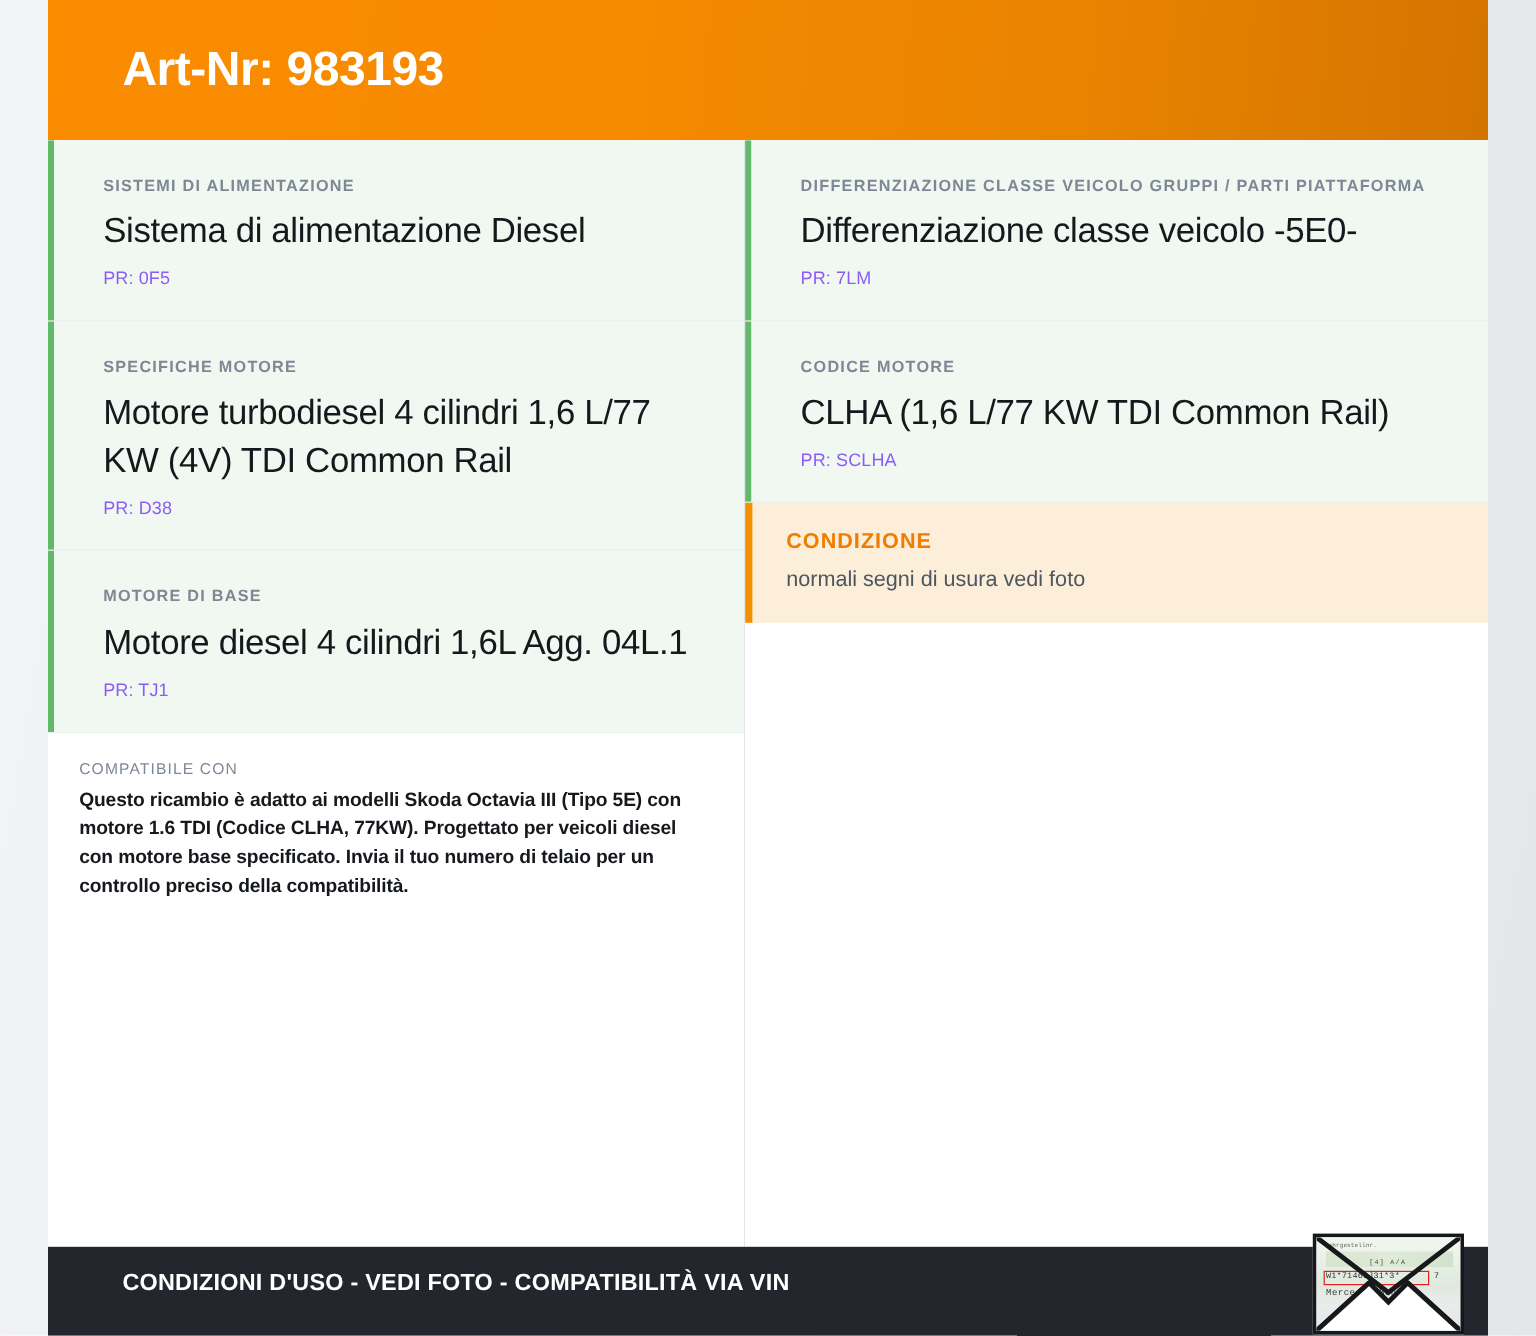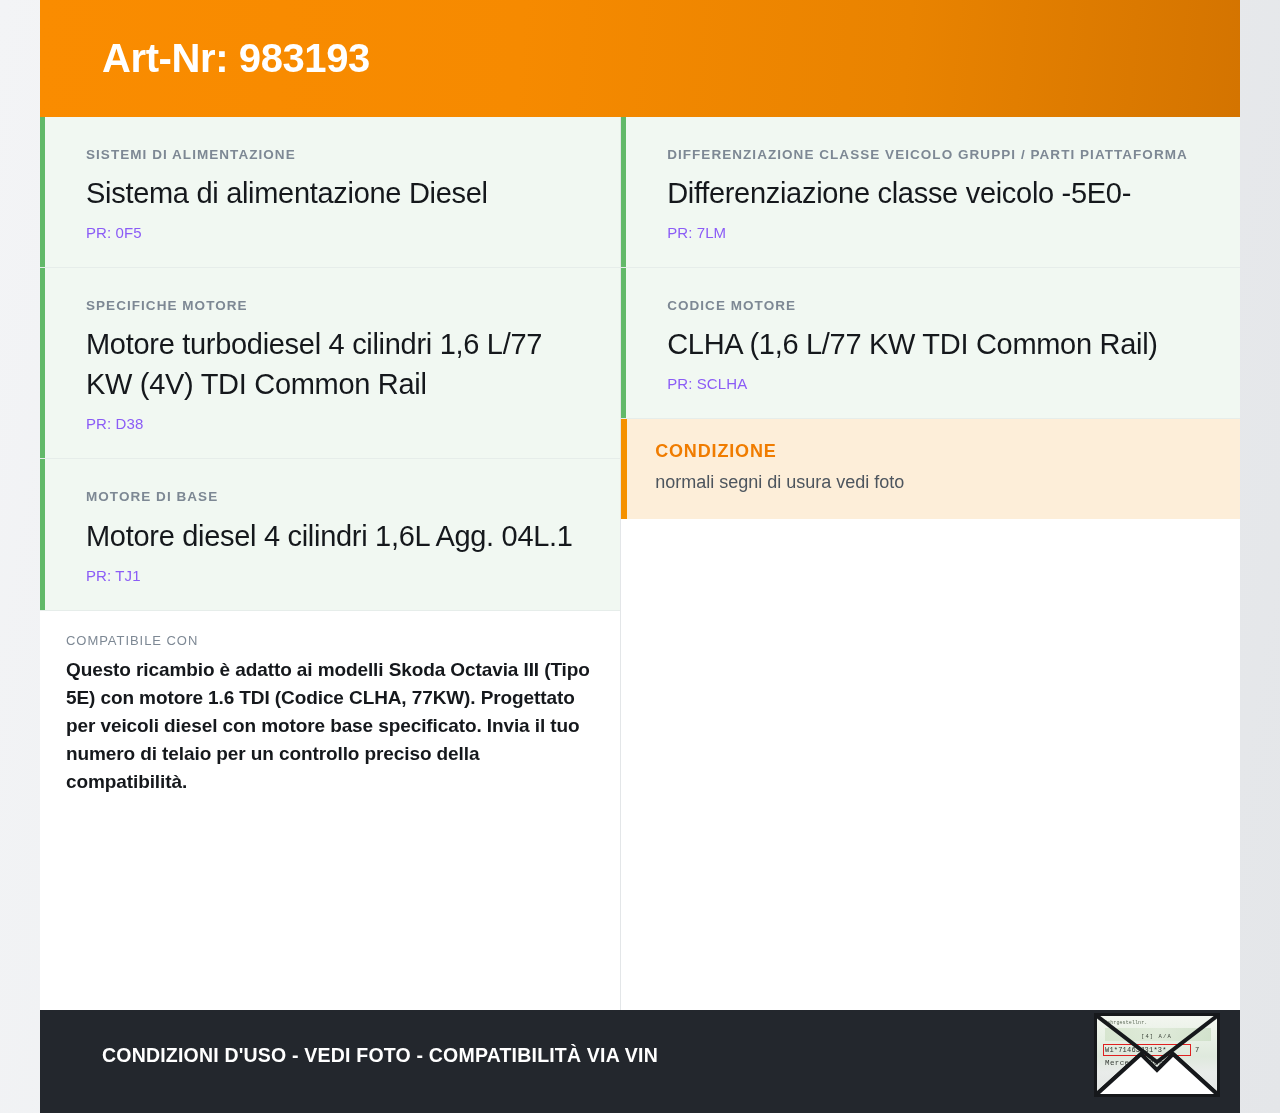--- a/index.html
+++ b/index.html
@@ -126,33 +126,33 @@
   
   .compat-label {
     font-size: 13px;
     font-weight: normal;
     letter-spacing: 0.95px;
     color: #7d8894;
     text-transform: uppercase;
     margin-bottom: 8px;
   }
   .compat-text {
-    font-size: 19px;
+    font-size: 16px;
     font-weight: bold;
     color: #15181c;
     line-height: 1.48;
     letter-spacing: -0.1px;
   }
 
   .filler { flex: 1 1 auto; background: #ffffff; }
 
   
   .footer {
     flex: 0 0 auto;
-    height: 103px;
+    height: 74px;
     background: #23272d;
     display: flex;
     align-items: center;
     justify-content: space-between;
     padding: 0 8px 13px 62px;
     position: relative;
   }
   .footer-text {
     color: #ffffff;
     font-size: 19.5px;

